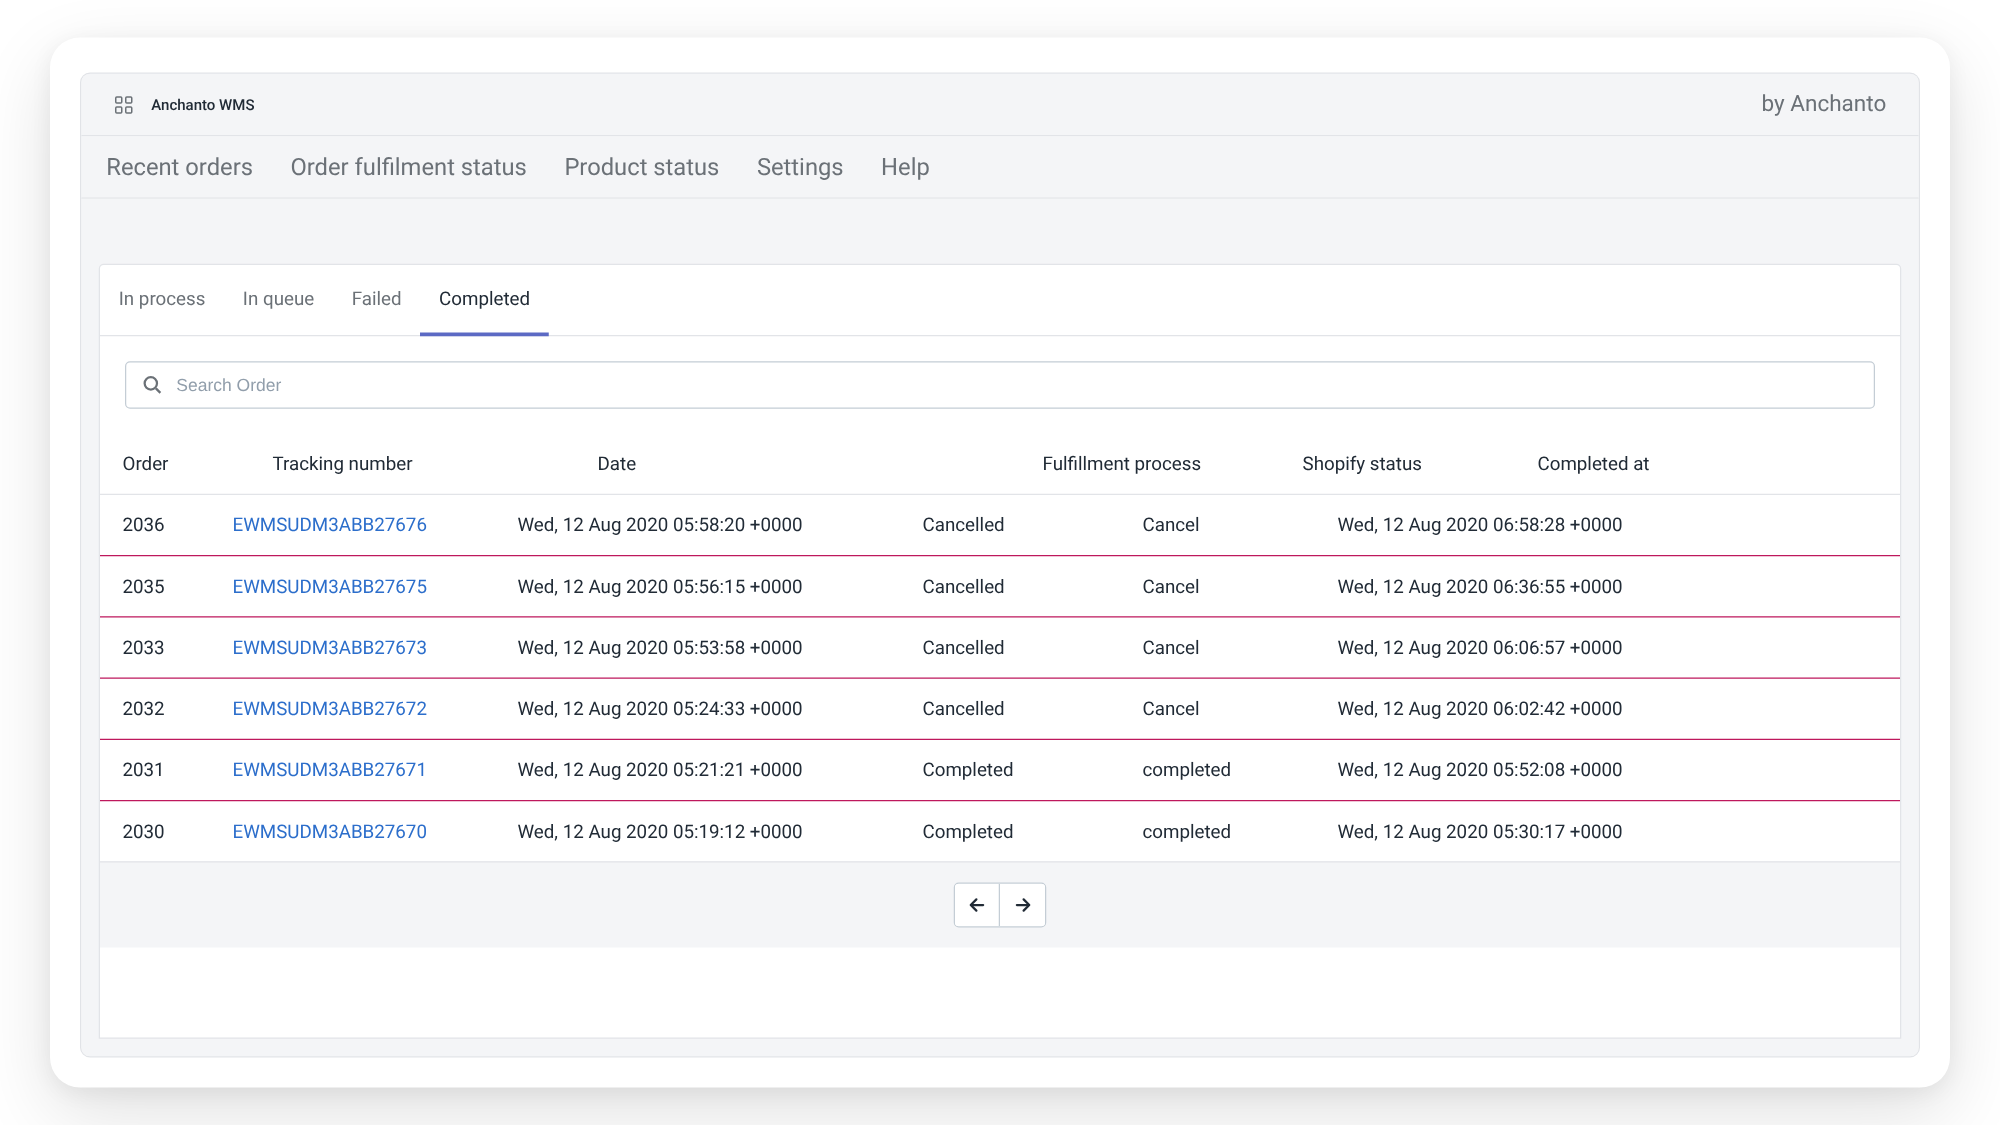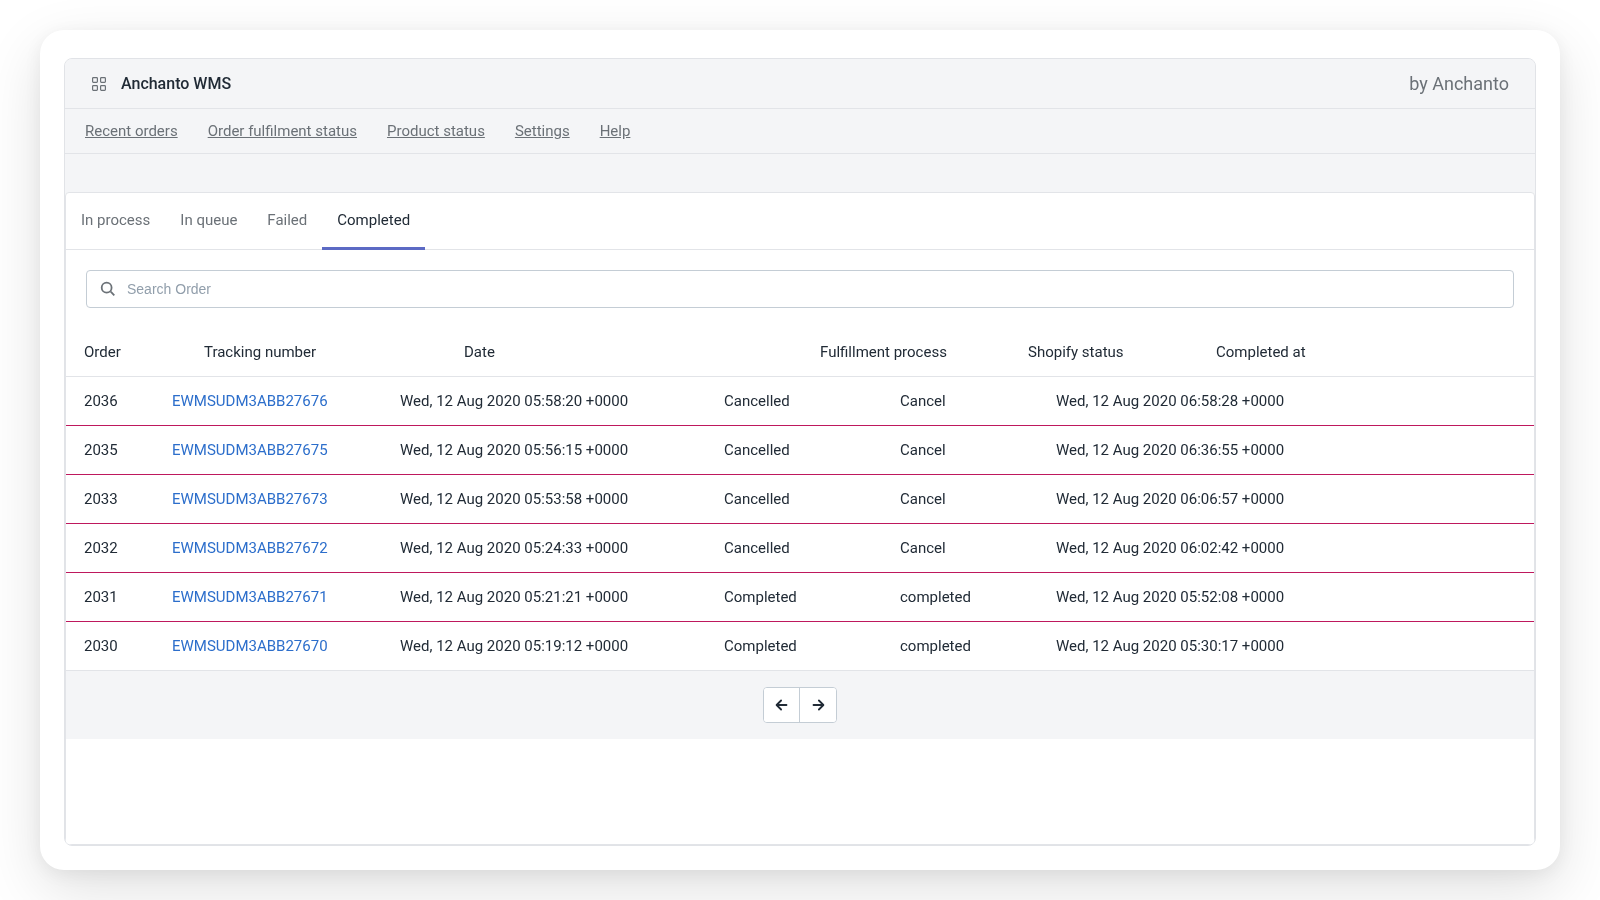--- a/index.html
+++ b/index.html
@@ -46,50 +46,49 @@
       display: flex;
       align-items: center;
       gap: 14px;
     }
     .app-icon {
       width: 16px;
       height: 16px;
       color: #6b7177;
     }
     .app-title {
-      font-size: 16px;
+      font-size: 12px;
       font-weight: 500;
       color: #212b36;
     }
     .by-line {
       font-size: 18px;
       color: #6b7177;
     }
     .nav-bar {
       display: flex;
       gap: 30px;
       padding: 13px 20px;
       background: #f4f5f7;
       border-bottom: 1px solid #e2e4e8;
     }
     .nav-item {
-      font-size: 15px;
+      font-size: 19px;
       color: #6b7177;
       cursor: pointer;
-      text-decoration: underline;
     }
     .content-area {
       padding: 38px 0 0 0;
       background: #f4f5f7;
       flex: 1;
       display: flex;
       flex-direction: column;
     }
     .white-card {
-      margin: 0;
+      margin: 14px;
       background: #ffffff;
       border: 1px solid #e2e4e8;
       border-radius: 4px 4px 0 0;
       flex: 1;
       display: flex;
       flex-direction: column;
       overflow: hidden;
     }
     .tabs {
       display: flex;

